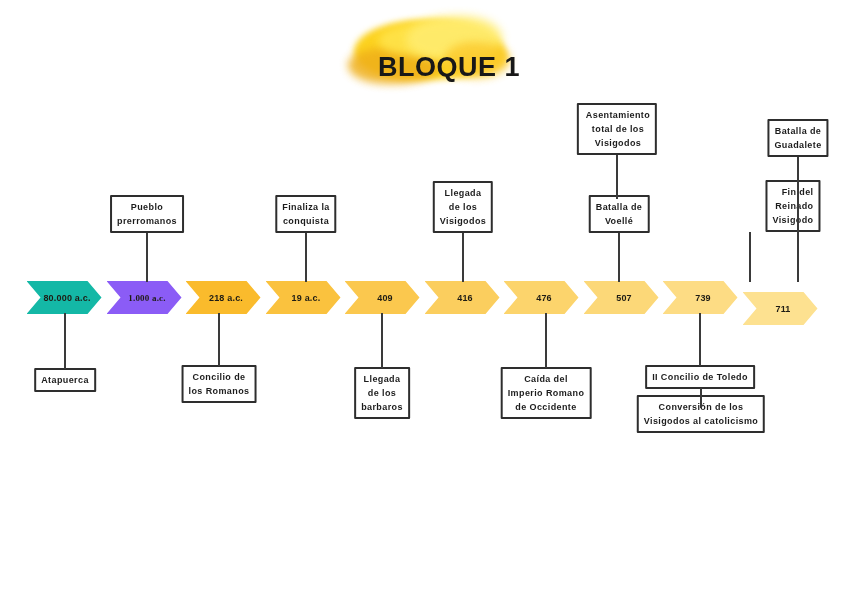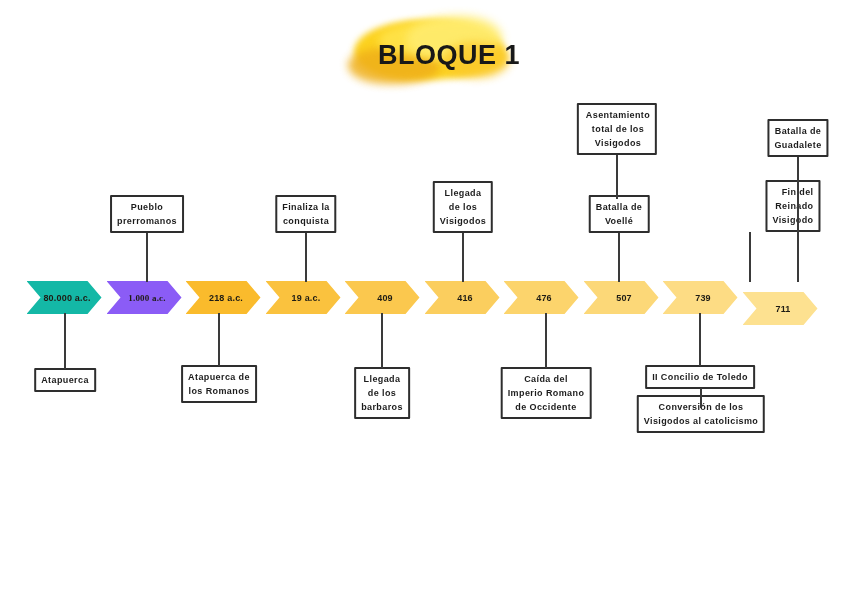--- a/index.html
+++ b/index.html
@@ -14,21 +14,21 @@
       border-radius:48% 52% 58% 42%/55% 62% 40% 50%;filter:blur(3px);}
   .b2{left:58px;top:4px;width:96px;height:44px;background:#FFEC6E;opacity:.9;
       border-radius:55% 45% 50% 50%/60% 55% 45% 48%;filter:blur(5px);}
   .b3{left:0px;top:34px;width:92px;height:38px;background:#EFAF1A;opacity:.85;
       border-radius:60% 40% 55% 45%/50% 60% 45% 52%;filter:blur(4px);}
   .b4{left:30px;top:10px;width:110px;height:34px;background:#FFE34A;opacity:.9;
       border-radius:50% 50% 60% 40%/58% 50% 50% 45%;filter:blur(4px);}
   .b5{left:96px;top:30px;width:66px;height:36px;background:#FBC92C;opacity:.8;
       border-radius:45% 55% 50% 50%/52% 48% 55% 45%;filter:blur(4px);}
   .page-title{
-    position:absolute;left:358px;top:40px;width:122px;text-align:center;
+    position:absolute;left:358px;top:52px;width:122px;text-align:center;
     font-size:27px;font-weight:bold;color:#181818;letter-spacing:.5px;white-space:nowrap;padding-left:20px;
   }
   
   .chevron{
     position:absolute;top:281px;width:75px;height:33px;
     clip-path:polygon(0 0,calc(100% - 14px) 0,100% 50%,calc(100% - 14px) 100%,0 100%,14px 50%);
     display:flex;align-items:center;justify-content:center;
   }
   .chevron span{
     font-size:9px;font-weight:bold;color:#1e1c14;letter-spacing:.2px;
@@ -64,21 +64,21 @@
     </div>
     <div class="event-box" style="left: 65px; top: 368px;">Atapuerca</div>
     <div class="chevron" style="left: 106.5px; background: #8b5cf6; font-family: Liberation Serif, serif;">
       <span>1.000 a.c.</span>
     </div>
     <div class="event-box" style="left: 147px; bottom: 366px;">Pueblo
 prerromanos</div>
     <div class="chevron" style="left: 185.5px; background: rgb(250, 187, 44);">
       <span>218 a.c.</span>
     </div>
-    <div class="event-box" style="left: 219px; top: 365px;">Atapuerca de
+    <div class="event-box" style="left: 219px; top: 365px;">Concilio de
 los Romanos</div>
     <div class="chevron" style="left: 265.5px; background: rgb(250, 194, 62);">
       <span>19 a.c.</span>
     </div>
     <div class="event-box" style="left: 306px; bottom: 366px; margin-top: 32px;">Finaliza la
 conquista</div>
     <div class="chevron" style="left: 344.5px; background: rgb(251, 200, 78);">
       <span>409</span>
     </div>
     <div class="event-box" style="left: 382px; top: 367px;">Llegada

